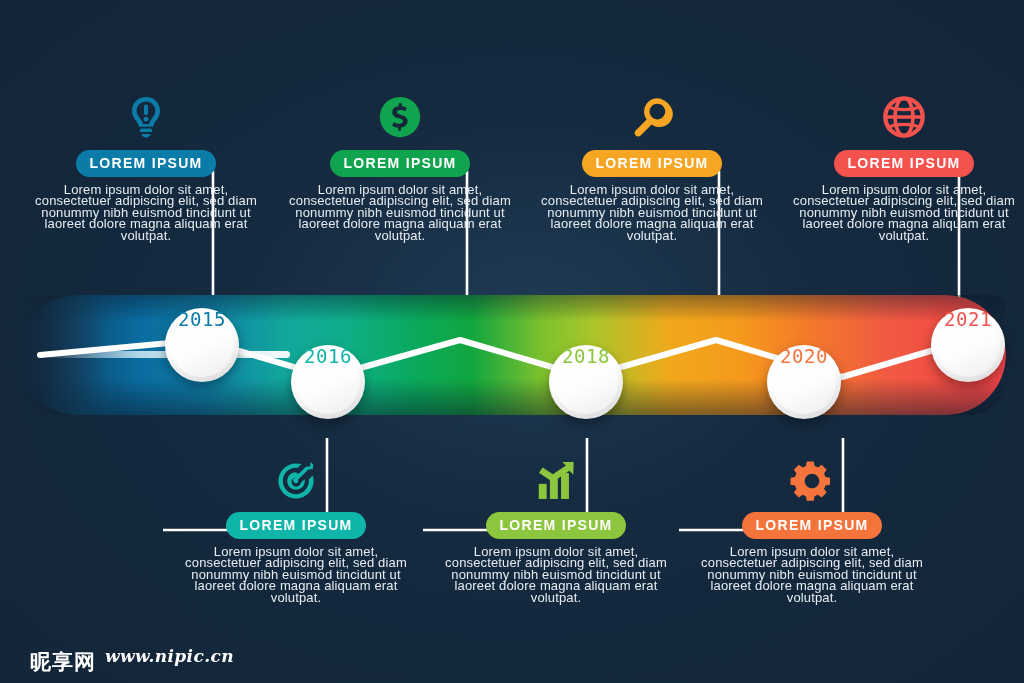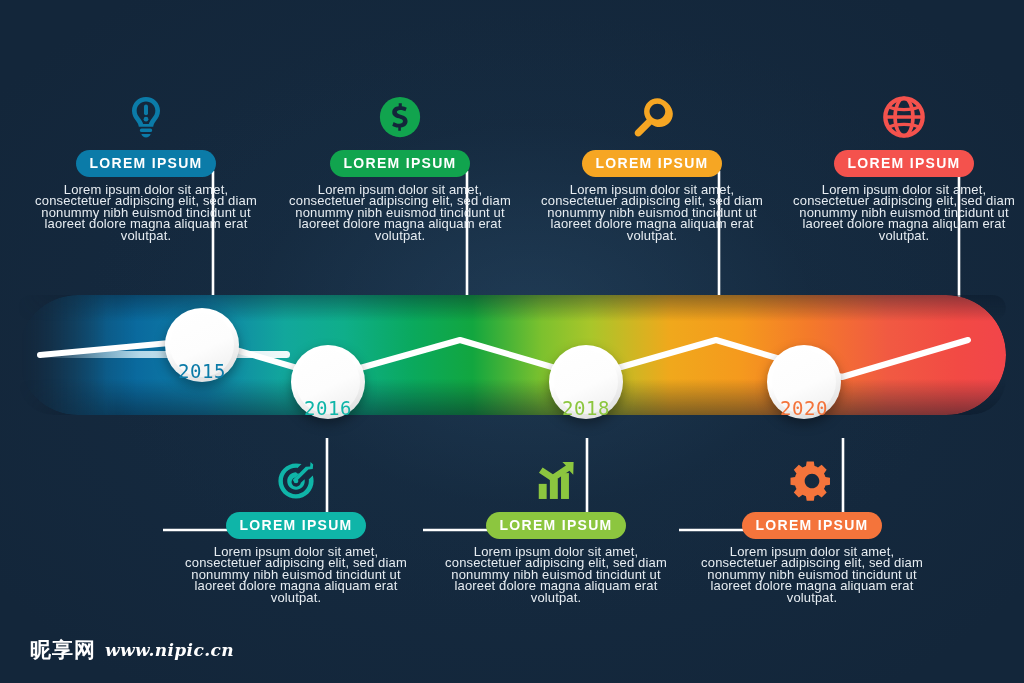--- a/index.html
+++ b/index.html
@@ -59,21 +59,21 @@
   .tl-band.bot{top:84px;height:36px;background:linear-gradient(0deg, rgba(10,24,40,0.50), rgba(10,24,40,0));border-radius:0 0 60px 60px;}
 
   
   .tl-zig{position:absolute;left:0;top:295px;width:1024px;height:120px;}
 
   
   .year{
     position:absolute;width:74px;height:74px;border-radius:50%;
     background:linear-gradient(160deg,#ffffff 0%,#ffffff 42%,#f1f1f1 62%,#d9d9d9 100%);
     box-shadow:0 5px 12px rgba(0,0,0,0.35);
-    display:flex;align-items:flex-end;justify-content:center;
+    display:flex;align-items:flex-start;justify-content:center;
     font-size:19px;letter-spacing:0.5px;font-weight:400;
     font-family:"DejaVu Sans Mono", monospace;
   }
   .year::after{
     content:"";position:absolute;inset:5px;border-radius:50%;
     background:linear-gradient(155deg,#ffffff 0%,#fdfdfd 55%,#ededed 100%);
   }
   .year span{position:relative;z-index:2;}
 
   
@@ -91,20 +91,21 @@
   .info.bottom .icon{margin:0 auto 8px;}
 
   
   .connectors{position:absolute;inset:0;pointer-events:none;}
 
   
   .watermark{position:absolute;left:30px;top:636px;display:flex;align-items:center;gap:9px;}
   .wm-cn{
     font-family:Liberation Mono, monospace;font-weight:700;font-size:21px;color:#ffffff;
     letter-spacing:1px;
+    margin-top:12px;
   }
   .wm-url{font-family:"DejaVu Serif", serif;font-style:italic;font-weight:700;font-size:17px;color:#ffffff;letter-spacing:0.4px;}
   .idcode{
     position:absolute;right:14px;top:650px;color:#dfe6ec;font-size:11.5px;
     background:rgba(255,255,255,0.05);padding:1px 4px;border-radius:2px;
     font-family:"Liberation Sans", sans-serif;letter-spacing:0.1px;
   }
 </style>
 </head>
 <body>
@@ -143,20 +144,23 @@
   </div>
   <div class="year" style="left:291px;top:345px;">
     <span style="color:#0fb5a8">2016</span>
   </div>
   <div class="year" style="left:549px;top:345px;">
     <span style="color:#8cc63f">2018</span>
   </div>
   <div class="year" style="left:767px;top:345px;">
     <span style="color:#f4743b">2020</span>
   </div>
+  <div class="year" style="left:931px;top:308px;">
+    <span style="color:#f4524d">2021</span>
+  </div>
 
   <div class="info top" style="left:14px;top:94px;">
     <svg class="icon" viewBox="0 0 64 64">
       <path fill="#0b7ba8" d="M32 4C21 4 12.5 12.6 12.5 23.2c0 6.3 2.8 10.3 5.6 14 2 2.7 3.4 4.8 3.9 8.3h20c.5-3.5 1.9-5.6 3.9-8.3 2.8-3.7 5.6-7.7 5.6-14C51.5 12.6 43 4 32 4zm0 6.5c7.2 0 13 5.7 13 12.7 0 4.2-1.8 6.8-4.3 10.2-1.8 2.4-3.7 5-4.8 8.2h-7.8c-1.1-3.2-3-5.8-4.8-8.2-2.5-3.4-4.3-6-4.3-10.2 0-7 5.8-12.7 13-12.7z"></path>
       <rect fill="#0b7ba8" x="23.5" y="48" width="17" height="5" rx="2.2"></rect>
       <path fill="#0b7ba8" d="M25.5 55.5h13c-.9 3.1-3.5 4.9-6.5 4.9s-5.6-1.8-6.5-4.9z"></path>
       <rect fill="#0b7ba8" x="29.2" y="14.5" width="5.6" height="15" rx="2.8"></rect>
       <circle fill="#0b7ba8" cx="32" cy="35" r="3.3"></circle>
     </svg>
     <span class="badge" style="background:#0b7ba8">LOREM IPSUM</span>

